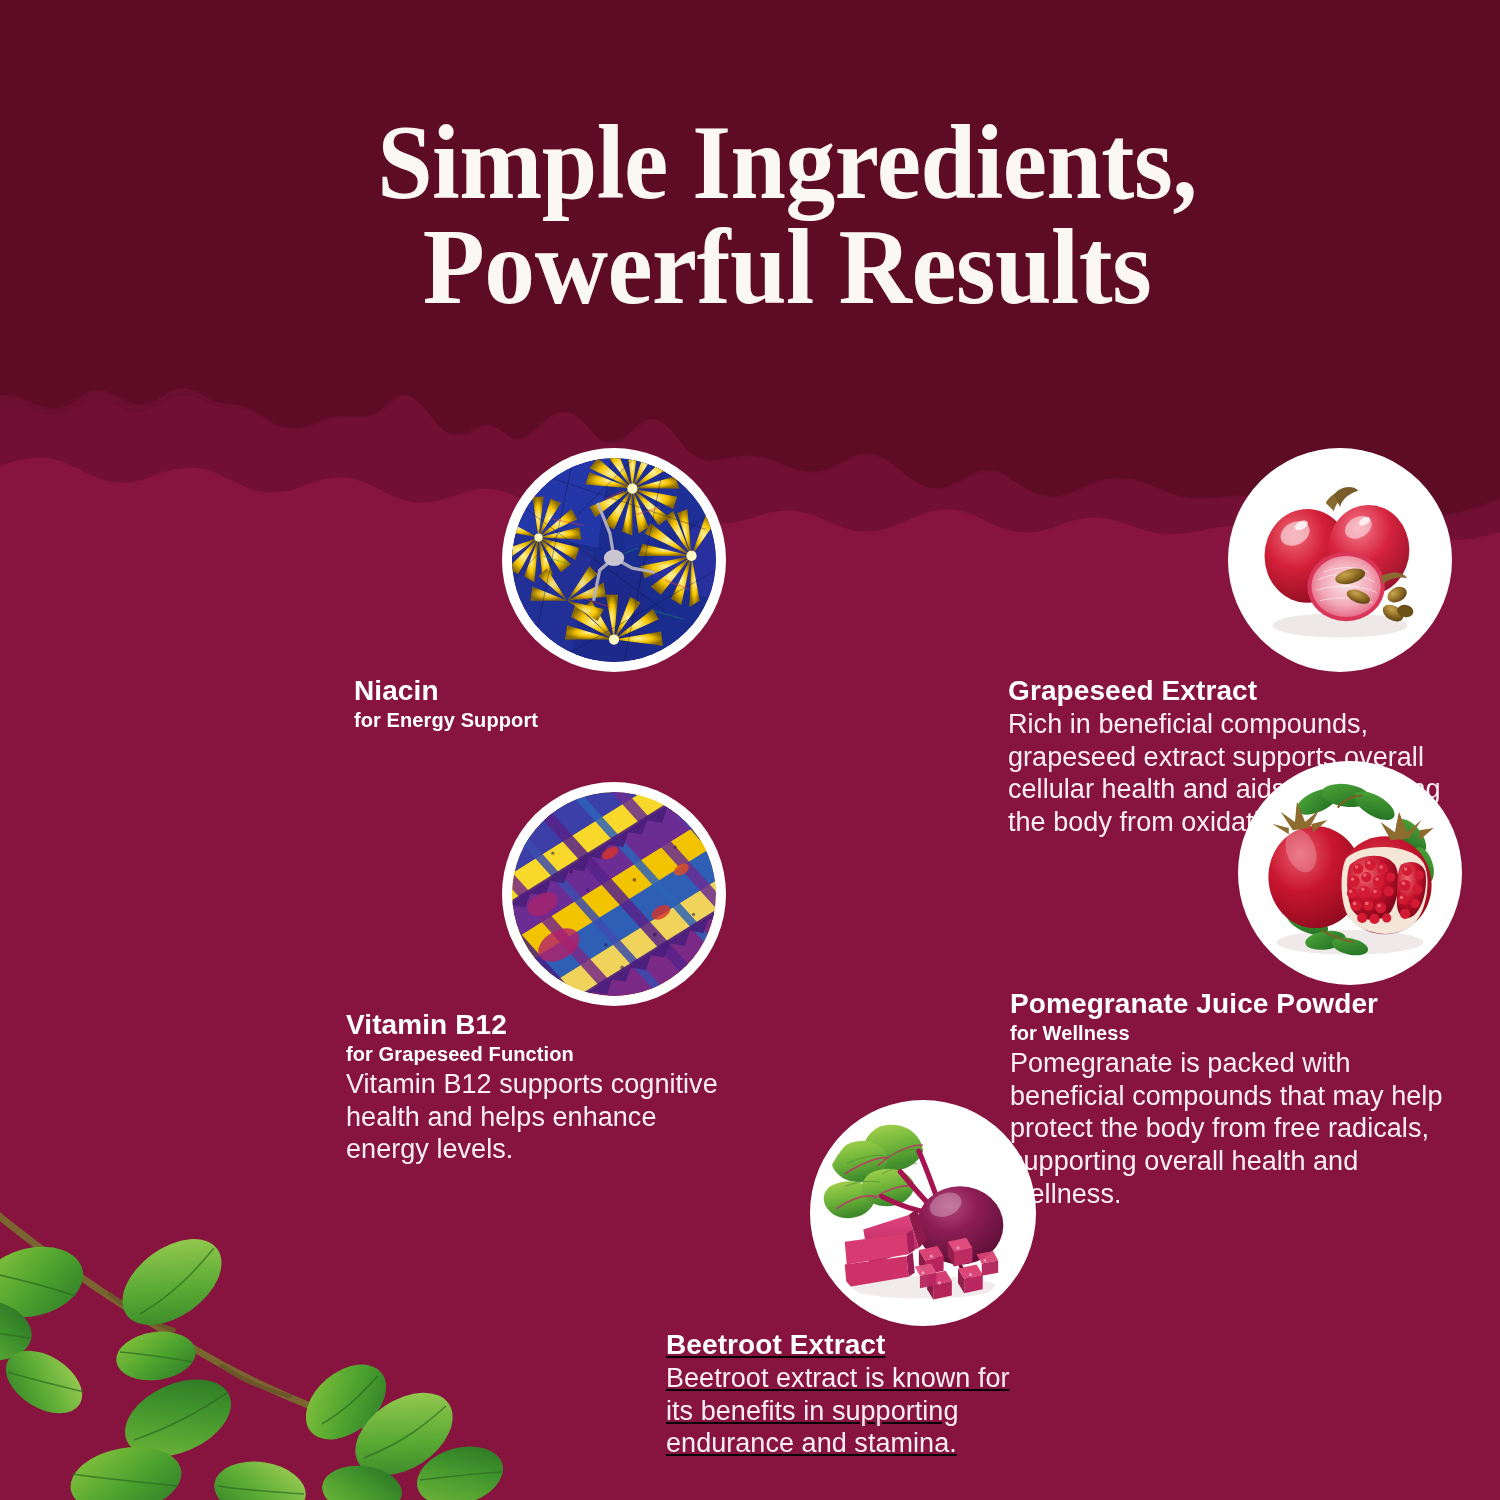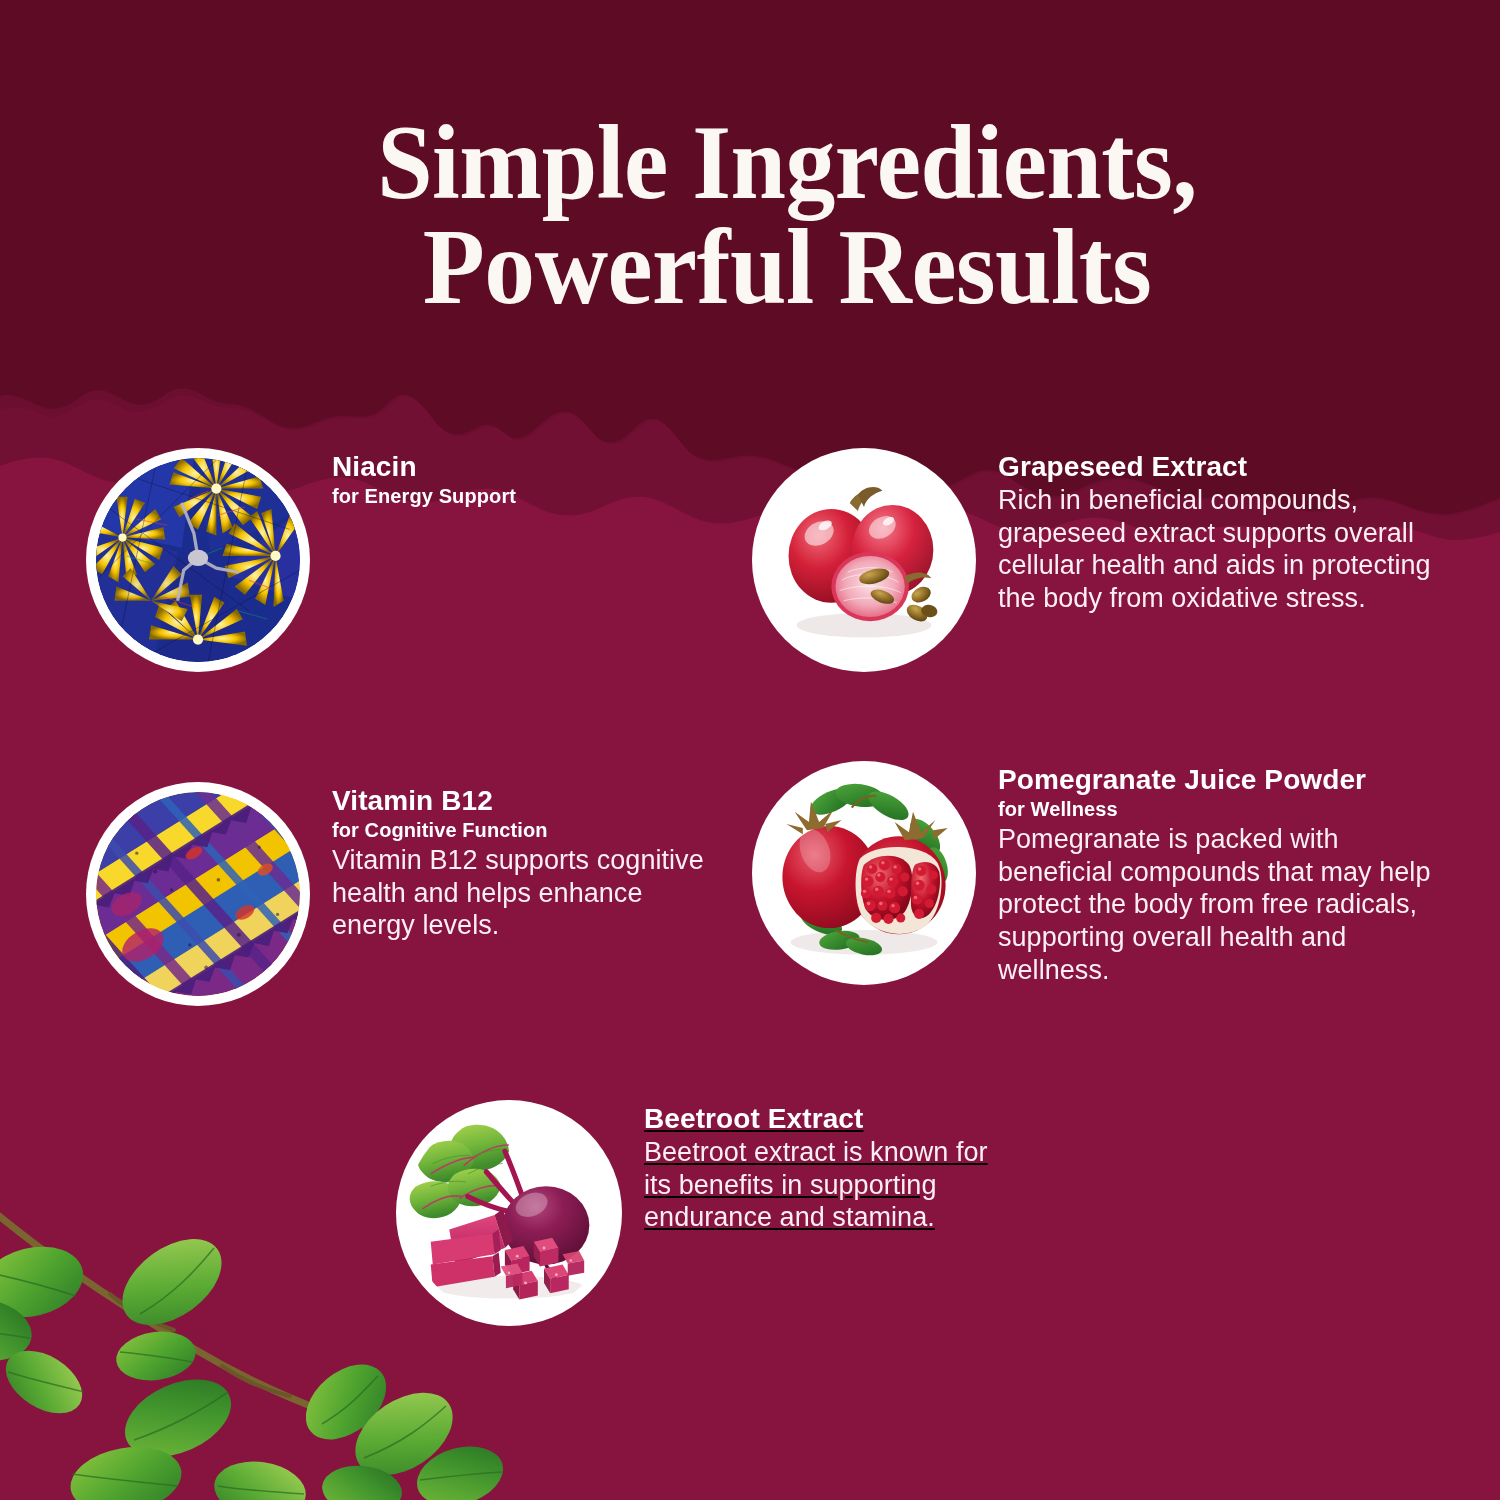--- a/index.html
+++ b/index.html
@@ -30,21 +30,21 @@
     font-size:106px;
     line-height:0.97;
     letter-spacing:-0.5px;
     transform:scaleX(0.94);
     transform-origin:center;
     white-space:nowrap;
   }
   .title-line.l2{font-size:108px;}
 
   
-  .card{position:absolute;display:flex;align-items:flex-start;z-index:6;}
+  .card{position:absolute;display:flex;align-items:flex-end;z-index:6;flex-direction:column;}
   .thumb{
     flex:0 0 auto;border-radius:50%;background:#FFFFFF;
     box-sizing:border-box;padding:10px;
     box-shadow:0 0 0 0 rgba(0,0,0,0);
     position:relative;
   }
   .thumb-inner{
     width:100%;height:100%;border-radius:50%;overflow:hidden;position:relative;background:#fff;
   }
   .txt{margin-left:22px;padding-top:2px;}
@@ -398,21 +398,21 @@
               <circle cx="40" cy="60" r="1.6"></circle>
                 <circle cx="108" cy="172" r="1.8"></circle>
                 <circle cx="178" cy="120" r="1.6"></circle>
             </g>
           </g>
         </svg>
       </div>
     </div>
     <div class="txt">
       <div class="c-title">Vitamin B12</div>
-      <div class="c-sub">for Cognitive Function</div>
+      <div class="c-sub">for Grapeseed Function</div>
       <div class="c-body">Vitamin B12 supports cognitive health and helps enhance energy levels.</div>
     </div>
   </div>
 
   <div class="card" id="card-pomegranate">
     <div class="thumb">
       <div class="thumb-inner">
         <svg class="art" viewBox="0 0 200 200">
           <defs>
             <radialGradient id="pomW" cx="34%" cy="28%" r="80%">

